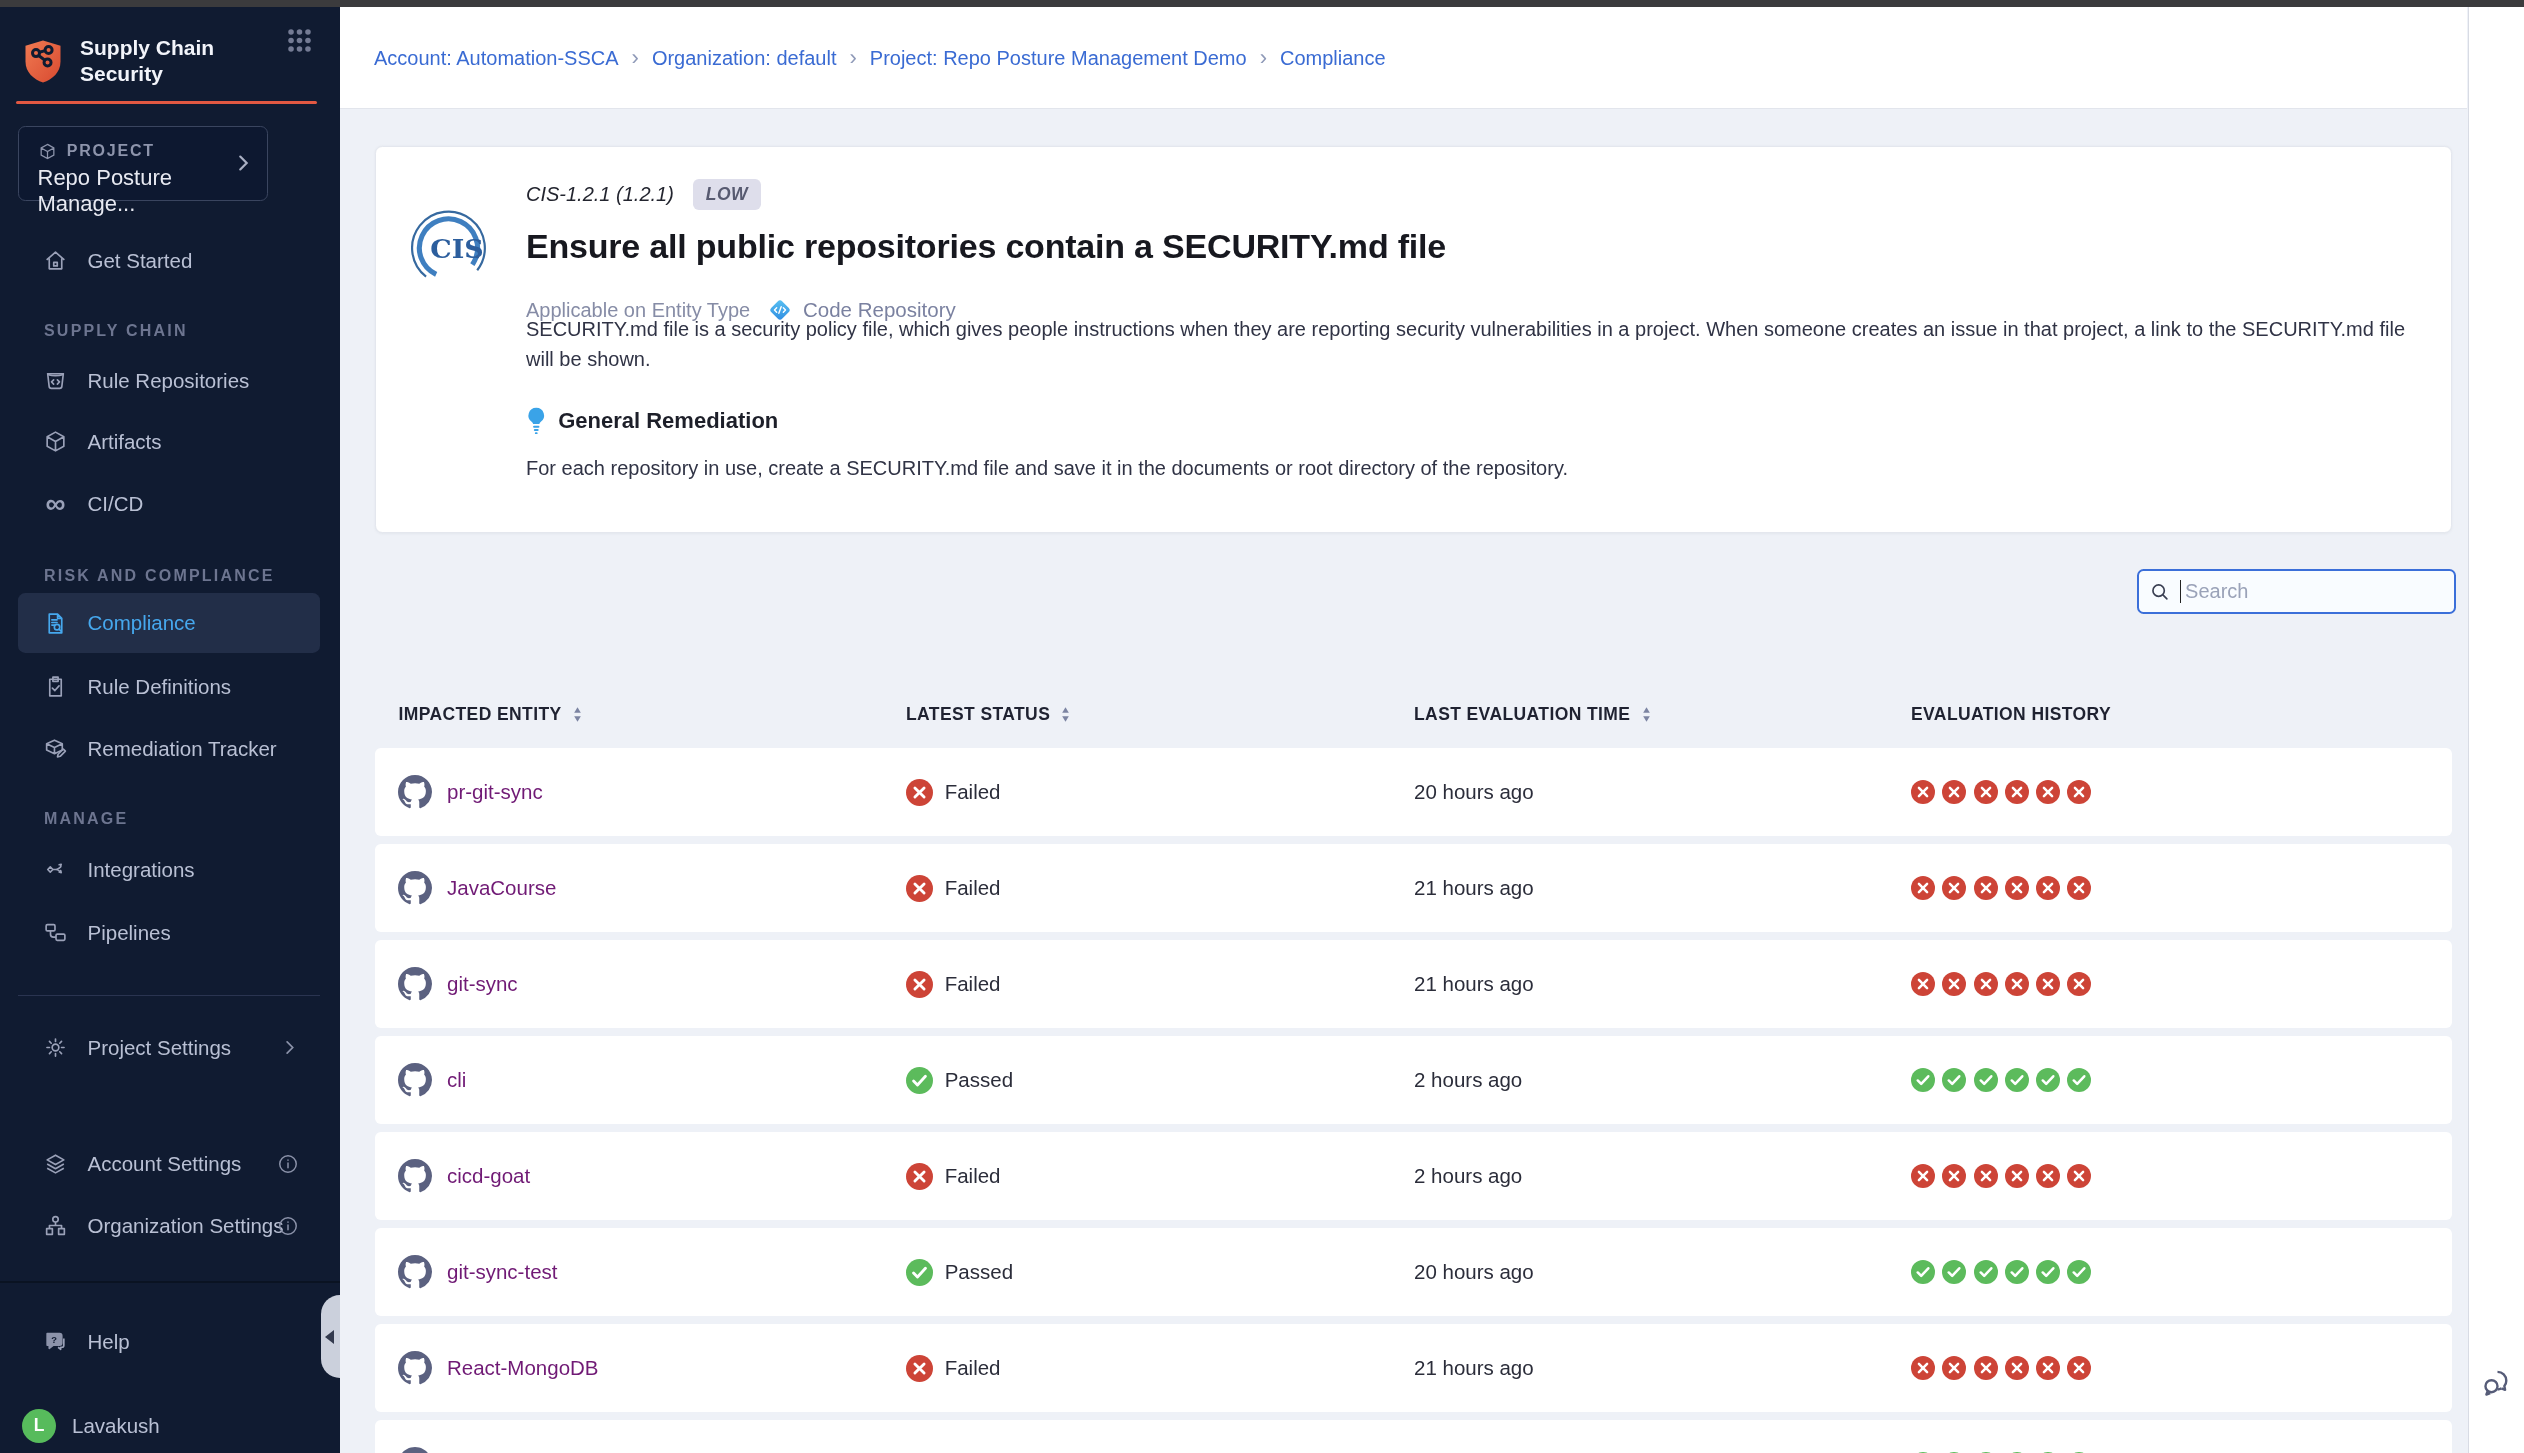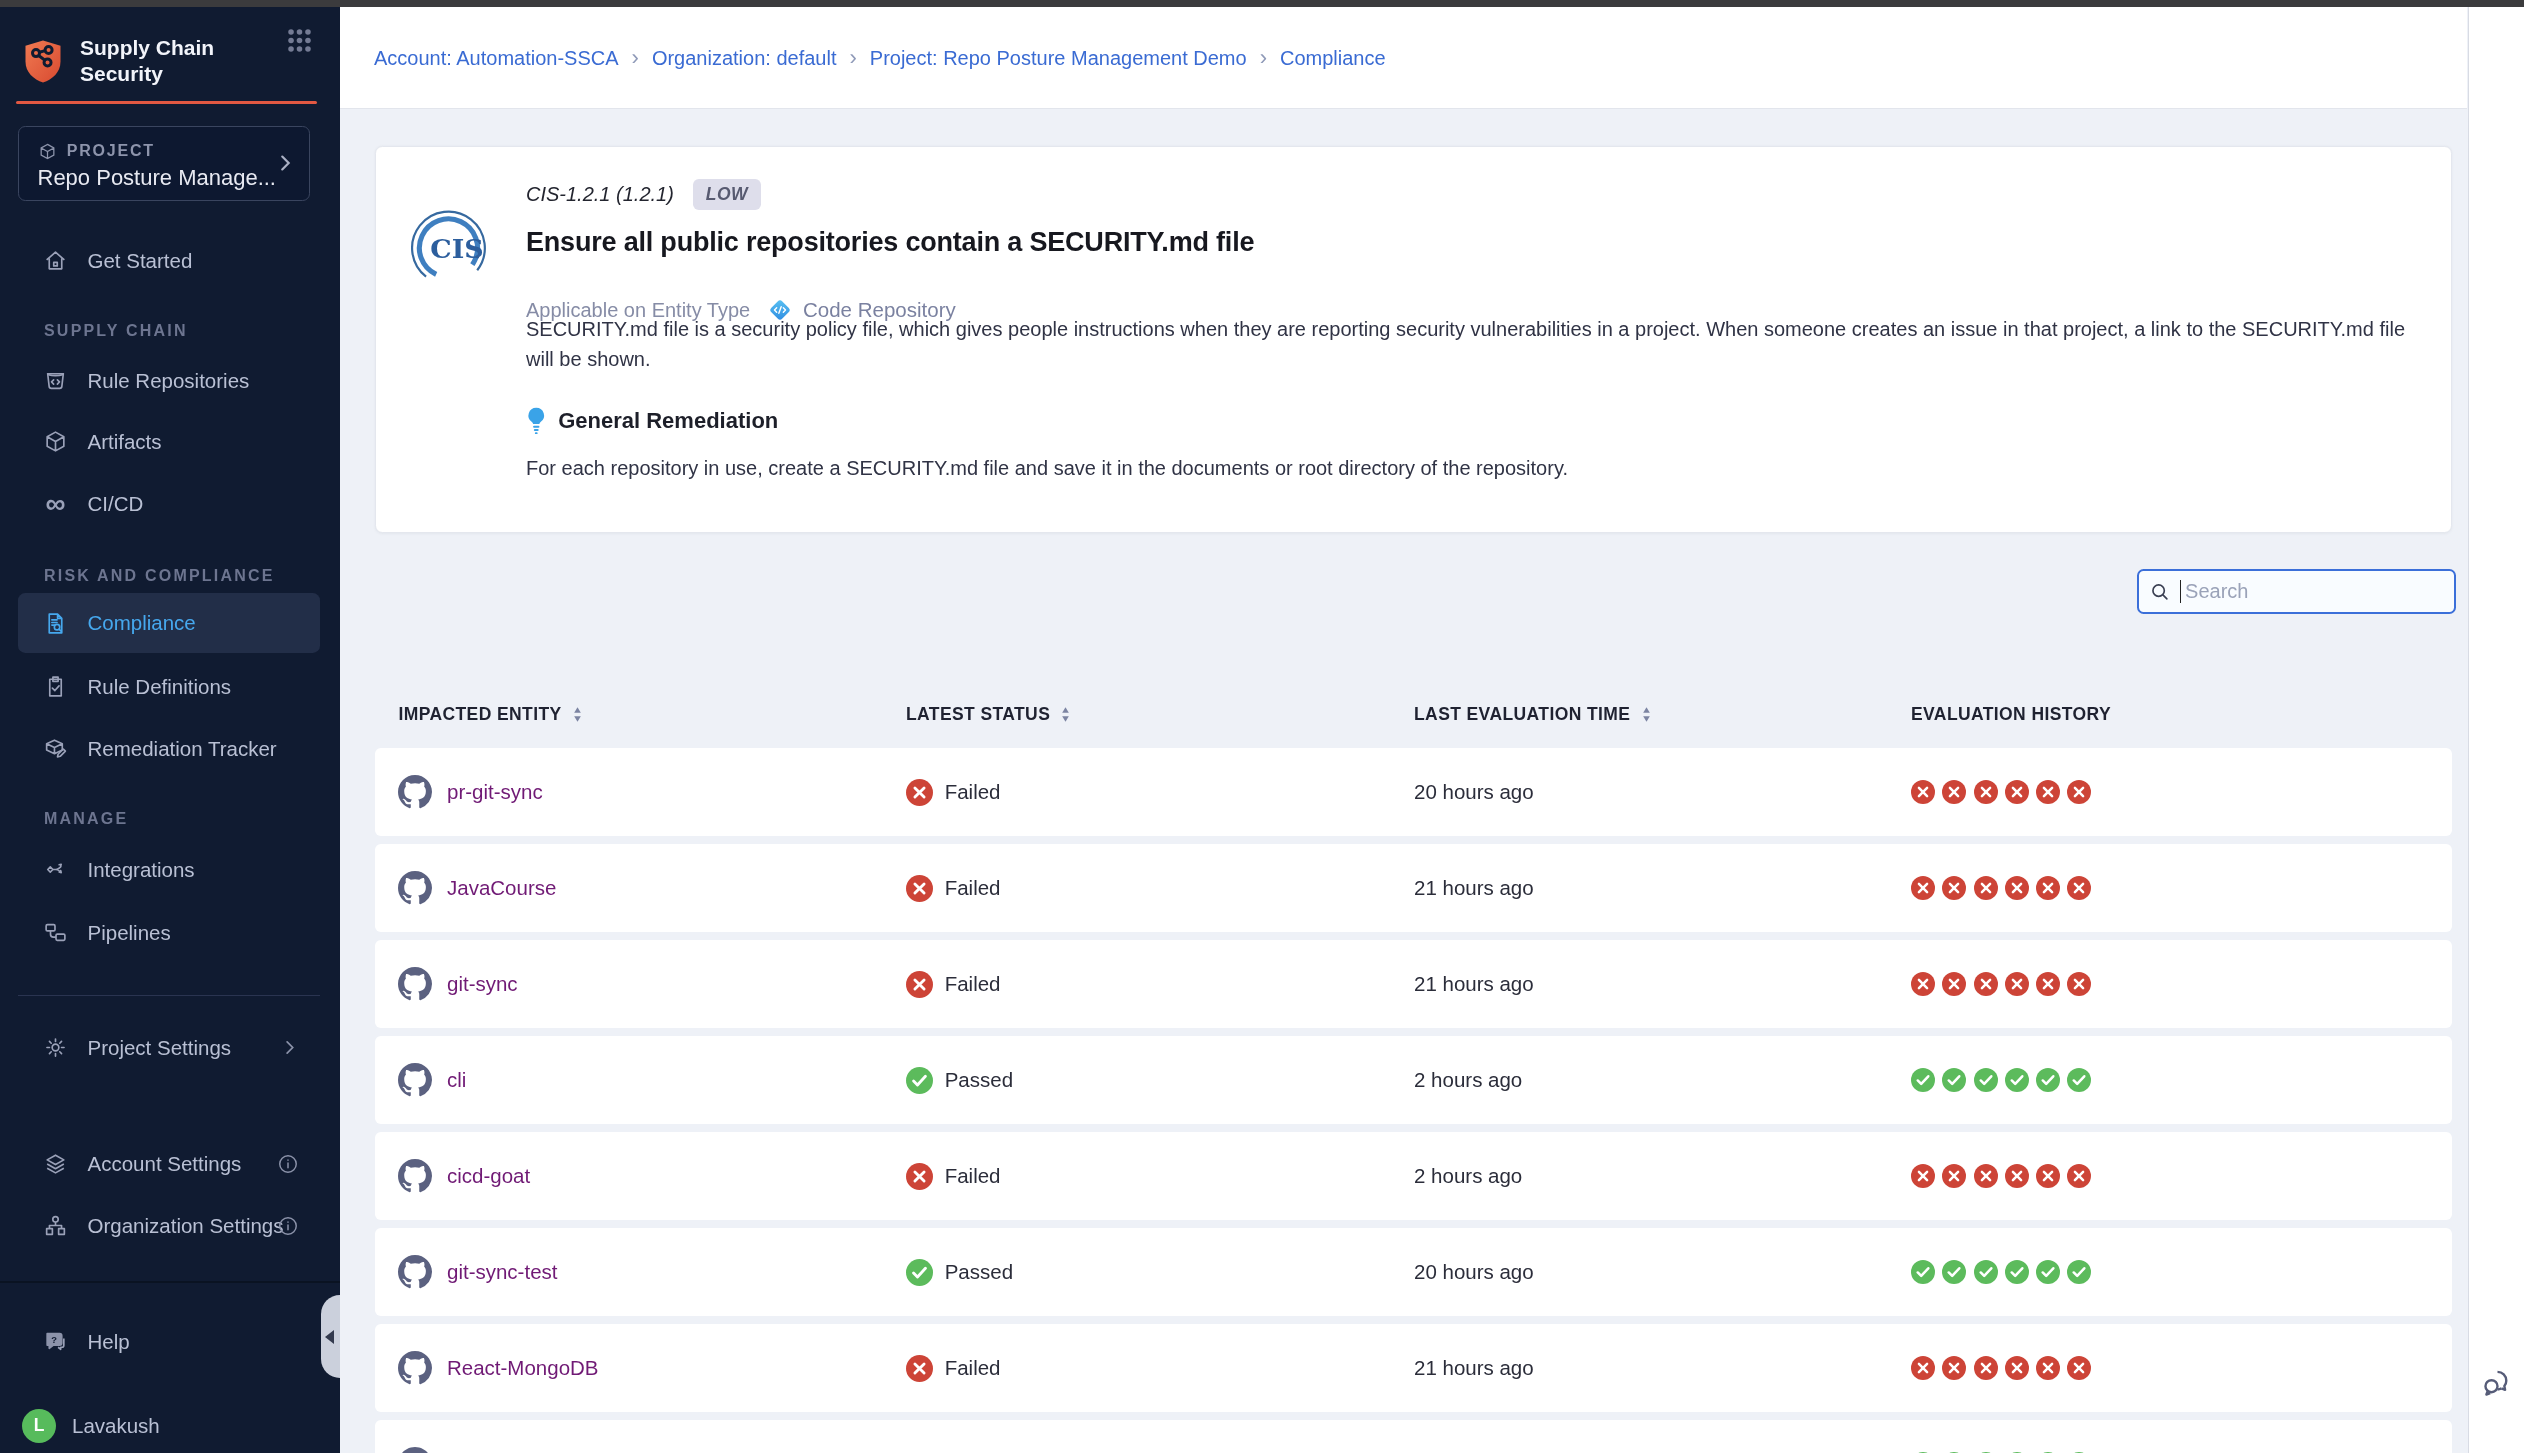--- a/index.html
+++ b/index.html
@@ -7,21 +7,21 @@
        font-family:"Liberation Sans",sans-serif;-webkit-font-smoothing:antialiased;}
   
   .topbar{position:absolute;left:0;top:0;width:2525px;height:7.3px;background:#3b3b3d;z-index:60;}
   
   .sidebar{position:absolute;left:0;top:7.3px;width:340px;height:1447px;background:#101b31;z-index:40;}
   .logo-row{position:absolute;left:22px;top:20.5px;width:297px;height:67px;display:flex;align-items:center;}
   .shield{width:42px;height:47px;flex:0 0 auto;}
   .logo-title{margin-left:16px;color:#f2f4fa;font-size:21px;font-weight:bold;line-height:26px;}
   .grid-icon{position:absolute;right:26px;top:19px;width:29px;height:29px;}
   .orange-rule{position:absolute;left:16px;top:94px;width:301px;height:2.9px;background:#e25842;border-radius:1.5px;}
-  .project-box{position:absolute;left:17.5px;top:119px;width:292px;height:75px;background:#0d1830;
+  .project-box{position:absolute;left:17.5px;top:119px;width:250px;height:75px;background:#0d1830;
                border:1.5px solid #3a455f;border-radius:7.3px;box-sizing:border-box;cursor:pointer;}
   .project-label-row{position:absolute;left:19px;top:14.6px;display:flex;align-items:center;gap:10.2px;color:#8d94ab;}
   .project-label{font-size:16px;font-weight:bold;letter-spacing:1.8px;color:#8d94ab;}
   .project-name{position:absolute;left:19px;top:38px;font-size:22px;color:#e8eaf2;}
   .project-chevron{position:absolute;right:13px;top:25px;color:#aab0c4;}
   .nav-item{position:absolute;left:17.5px;width:302px;height:47px;display:flex;align-items:center;
             color:#b9c0d4;font-size:20.5px;cursor:pointer;border-radius:7.3px;}
   .nav-item .ico{width:26px;height:26px;margin:0 19px 0 25px;flex:0 0 auto;color:#9aa1b8;display:flex;align-items:center;justify-content:center;}
   .nav-item.active{background:#222e48;color:#46a8ee;}
   .nav-item.active .ico{color:#46a8ee;}
@@ -48,21 +48,21 @@
               border-left:1.5px solid #d8dbe4;box-sizing:border-box;z-index:30;}
   .rail-chat{position:absolute;left:10.2px;top:1357px;width:37px;height:37px;color:#565c78;cursor:pointer;}
   
   .rule-card{position:absolute;left:375px;top:146px;width:2077px;height:387px;background:#fff;
              border:0.7px solid #e4e7ee;border-radius:7.3px;box-shadow:0 0.7px 2.9px rgba(20,30,60,.05);box-sizing:border-box;}
   .cis-logo{position:absolute;left:31px;top:57px;width:80px;height:88px;}
   .rc-meta{position:absolute;left:150px;top:32px;display:flex;align-items:center;font-style:italic;}
   .rc-id{font-size:20px;color:#23252f;}
   .sev-badge{margin-left:19px;background:#dedeeb;color:#575a70;font-size:17.5px;font-weight:bold;
              padding:5.1px 13px;border-radius:5.8px;letter-spacing:0.4px;}
-  .rc-title{position:absolute;left:150px;top:80px;font-size:27px;font-weight:bold;color:#17181f;letter-spacing:-0.2px;}
+  .rc-title{position:absolute;left:150px;top:80px;font-size:34px;font-weight:bold;color:#17181f;letter-spacing:-0.2px;}
   .rc-entity-row{position:absolute;left:150px;top:129px;display:flex;align-items:center;font-size:20px;color:#868ca6;margin-top:20px;}
   .entity-chip{display:flex;align-items:center;margin-left:16px;color:#7a81a0;font-size:20.5px;}
   .entity-chip .dia{width:28px;height:28px;margin-right:8.8px;}
   .rc-desc{position:absolute;left:150px;top:167px;width:1892px;font-size:20px;line-height:30px;color:#303345;}
   .rem-head{position:absolute;left:150px;top:260px;display:flex;align-items:center;}
   .rem-head .bulb{width:20.5px;height:28px;margin-right:11.7px;}
   .rem-head-label{font-size:22px;font-weight:bold;color:#1d1f29;}
   .rem-text{position:absolute;left:150px;top:310px;width:1892px;font-size:20px;color:#303345;}
   
   .search-box{position:absolute;left:2137px;top:569px;width:319px;height:45px;background:#f9fcff;

